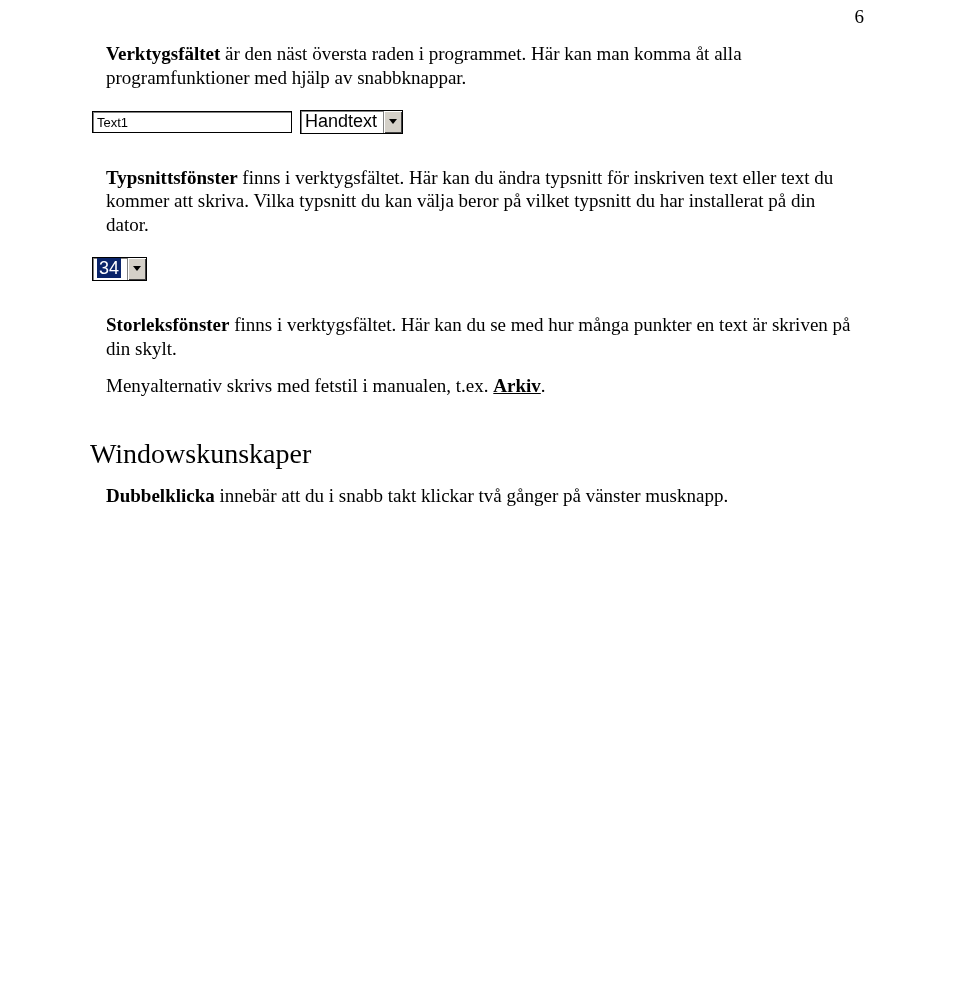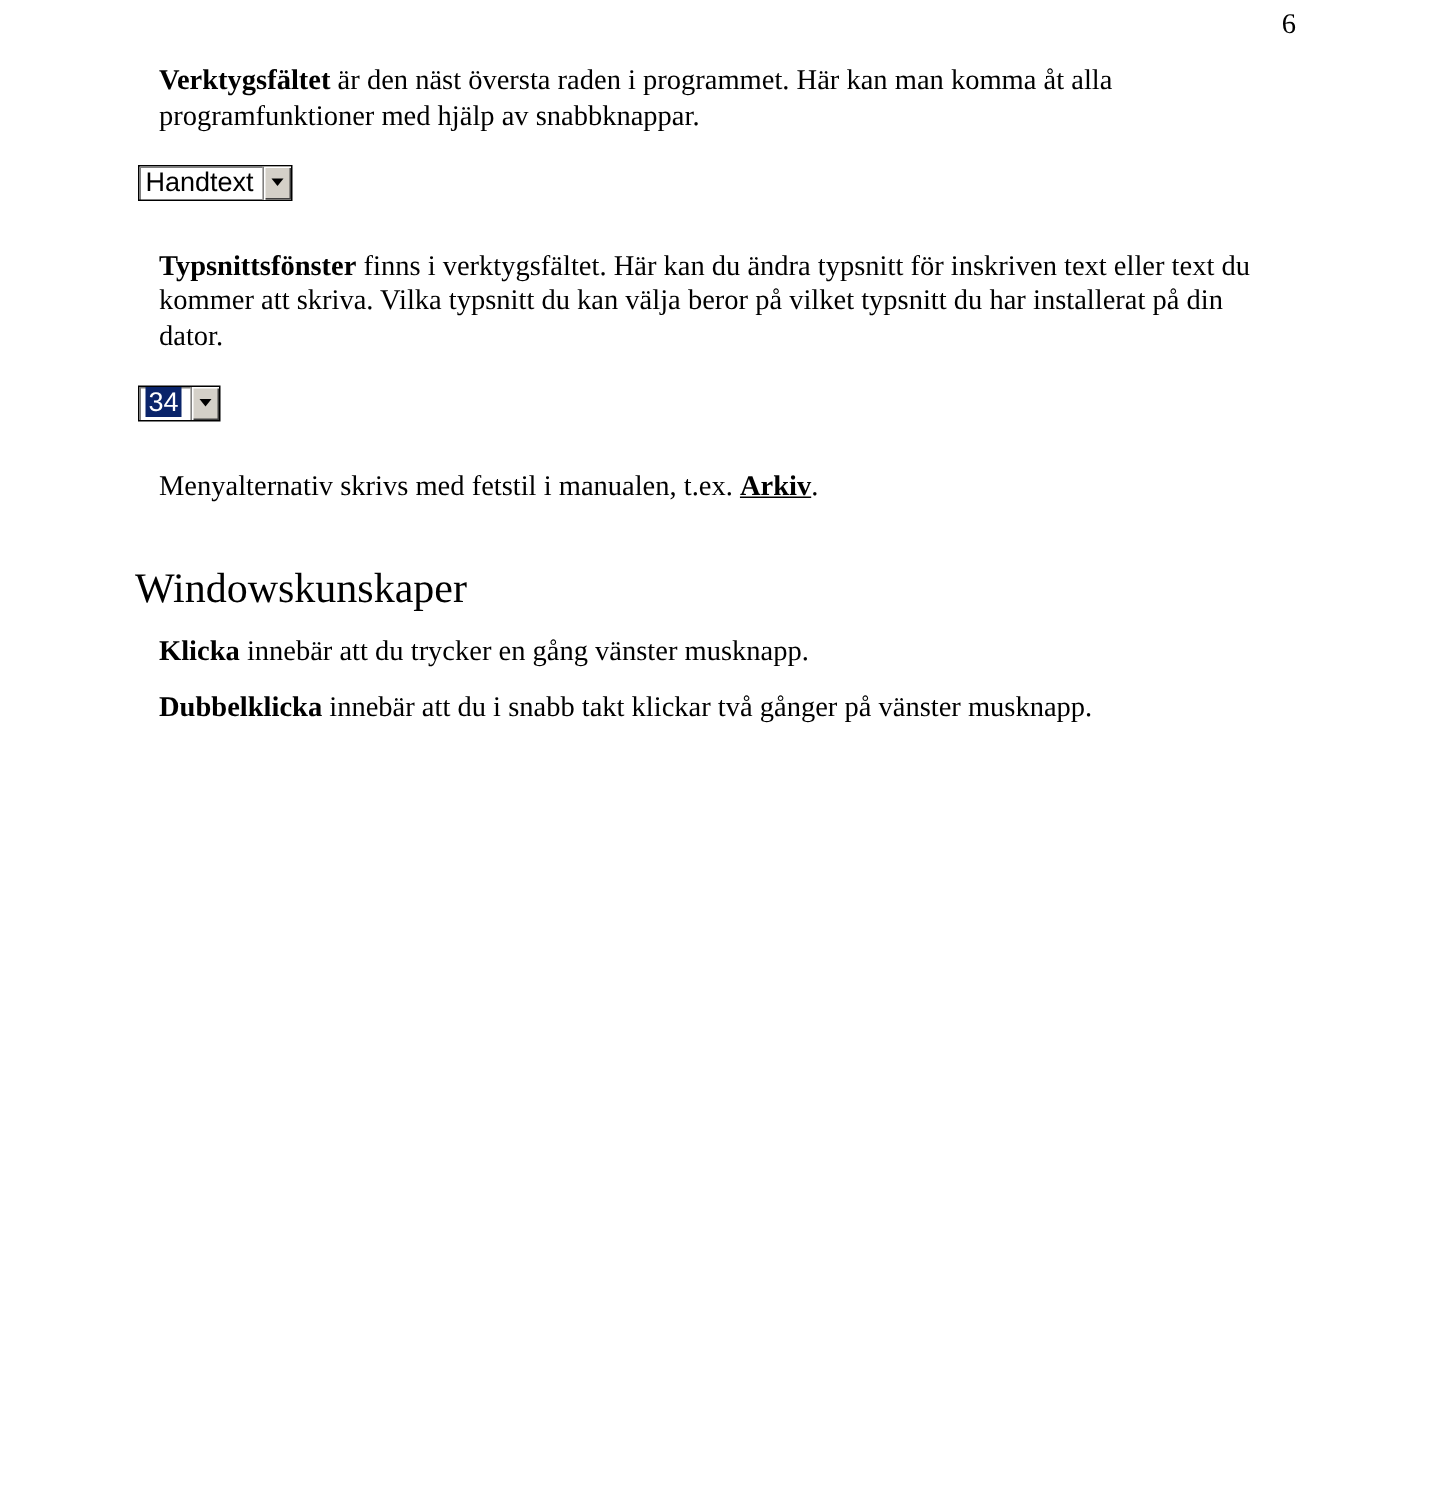--- a/index.html
+++ b/index.html
@@ -92,49 +92,50 @@
 <body>
 
 <div class="page">
 
   <div class="pagenum">6</div>
 
   <p class="body">
     <span class="bold">Verktygsfältet</span><span> är den näst översta raden i programmet. Här kan man komma åt alla programfunktioner med hjälp av snabbknappar.</span>
   </p>
 
+  <div class="ui-textfield">Text1</div>
 
 
   <div class="ui-combo">
     <span class="val">Handtext</span>
     <span class="btn">
         <span class="tri"></span>
       </span>
   </div>
 
   <p class="body">
     <span class="bold">Typsnittsfönster</span><span> finns i verktygsfältet. Här kan du ändra typsnitt för inskriven text eller text du kommer att skriva. Vilka typsnitt du kan välja beror på vilket typsnitt du har installerat på din dator.</span>
   </p>
 
   <div class="ui-combo small">
     <span class="val"><span class="selected">34</span></span>
     <span class="btn">
         <span class="tri"></span>
       </span>
   </div>
 
+  <p class="body">
+    <span class="bold">Storleksfönster</span><span> finns i verktygsfältet. Här kan du se med hur många punkter en text är skriven på din skylt.</span>
+  </p>
 
   <p class="body">
     <span>Menyalternativ skrivs med fetstil i manualen, t.ex. </span><span class="bold"><span class="underline">Arkiv</span></span><span>.</span>
   </p>
 
   <h2 class="section">Windowskunskaper</h2>
 
-  <p class="body">
-    <span class="bold">Klicka</span><span> innebär att du trycker en gång vänster musknapp.</span>
-  </p>
 
   <p class="body">
     <span class="bold">Dubbelklicka</span><span> innebär att du i snabb takt klickar två gånger på vänster musknapp.</span>
   </p>
 
 
 </div>
 
 </body></html>

